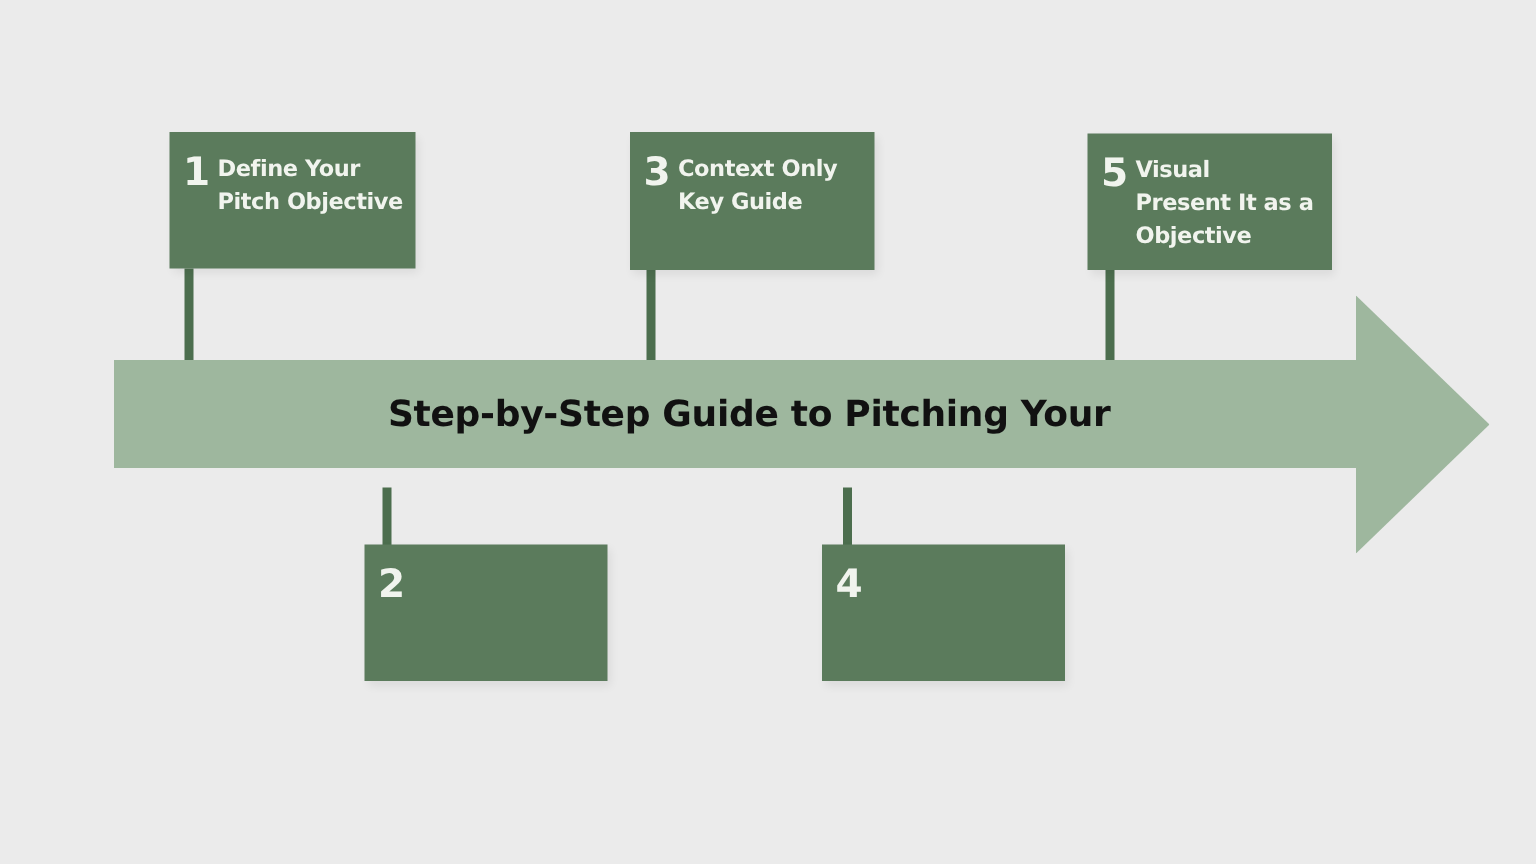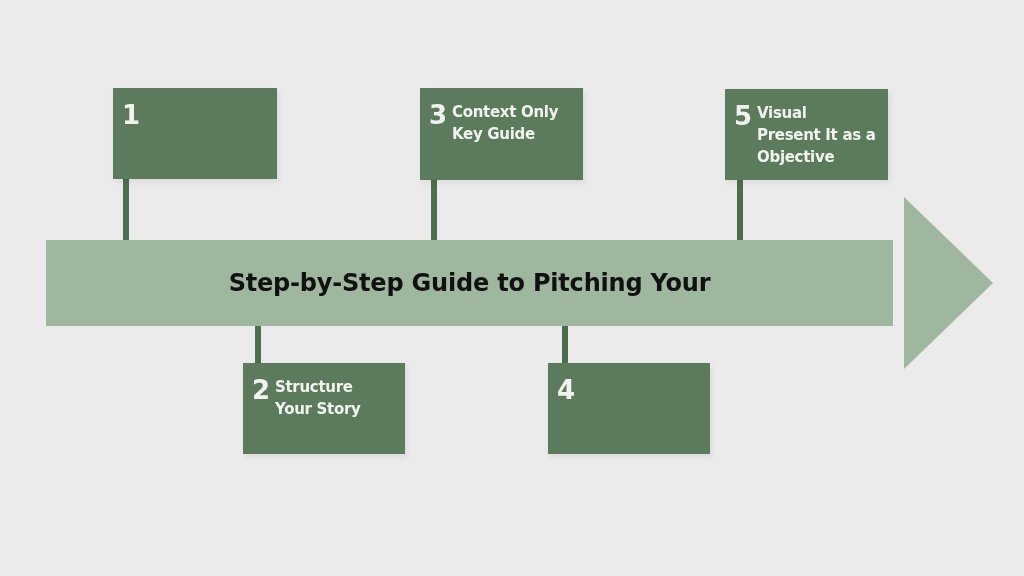--- a/index.html
+++ b/index.html
@@ -19,22 +19,22 @@
   }
   .canvas {
     position: relative;
     width: 1024px;
     height: 576px;
     background: var(--bg);
   }
   
   .arrow-body {
     position: absolute;
-    left: 46px; top: 240px;
-    width: 847px; height: 86px;
+    left: 76px; top: 240px;
+    width: 847px; height: 72px;
     background: var(--arrow-green);
     z-index: 2;
     display: flex;
     flex-direction: column;
     align-items: center;
     justify-content: center;
   }
   .arrow-head {
     position: absolute;
     left: 904px; top: 197px;
@@ -99,28 +99,28 @@
   <div class="connector" style="left:562px; top:325px; height:39px;"></div>
   <div class="connector" style="left:737px; top:180px; height:61px;"></div>
 
   <div class="arrow-body">
     <div class="arrow-title-line">Step-by-Step Guide to Pitching Your</div>
   </div>
   <div class="arrow-head"></div>
 
   <div class="step-box" style="left:113px; top:88px; width:164px; height:91px;">
     <div class="step-number">1</div>
+    <div class="step-lines">
+      <span class="step-line">Define Your</span>
+      <span class="step-line">Pitch Objective</span>
+    </div>
   </div>
 
   <div class="step-box" style="left:243px; top:363px; width:162px; height:91px;">
     <div class="step-number">2</div>
-    <div class="step-lines">
-      <span class="step-line">Structure</span>
-      <span class="step-line">Your Story</span>
-    </div>
   </div>
 
   <div class="step-box" style="left:420px; top:88px; width:163px; height:92px;">
     <div class="step-number">3</div>
     <div class="step-lines">
       <span class="step-line">Context Only</span>
       <span class="step-line">Key Guide</span>
     </div>
   </div>
 

